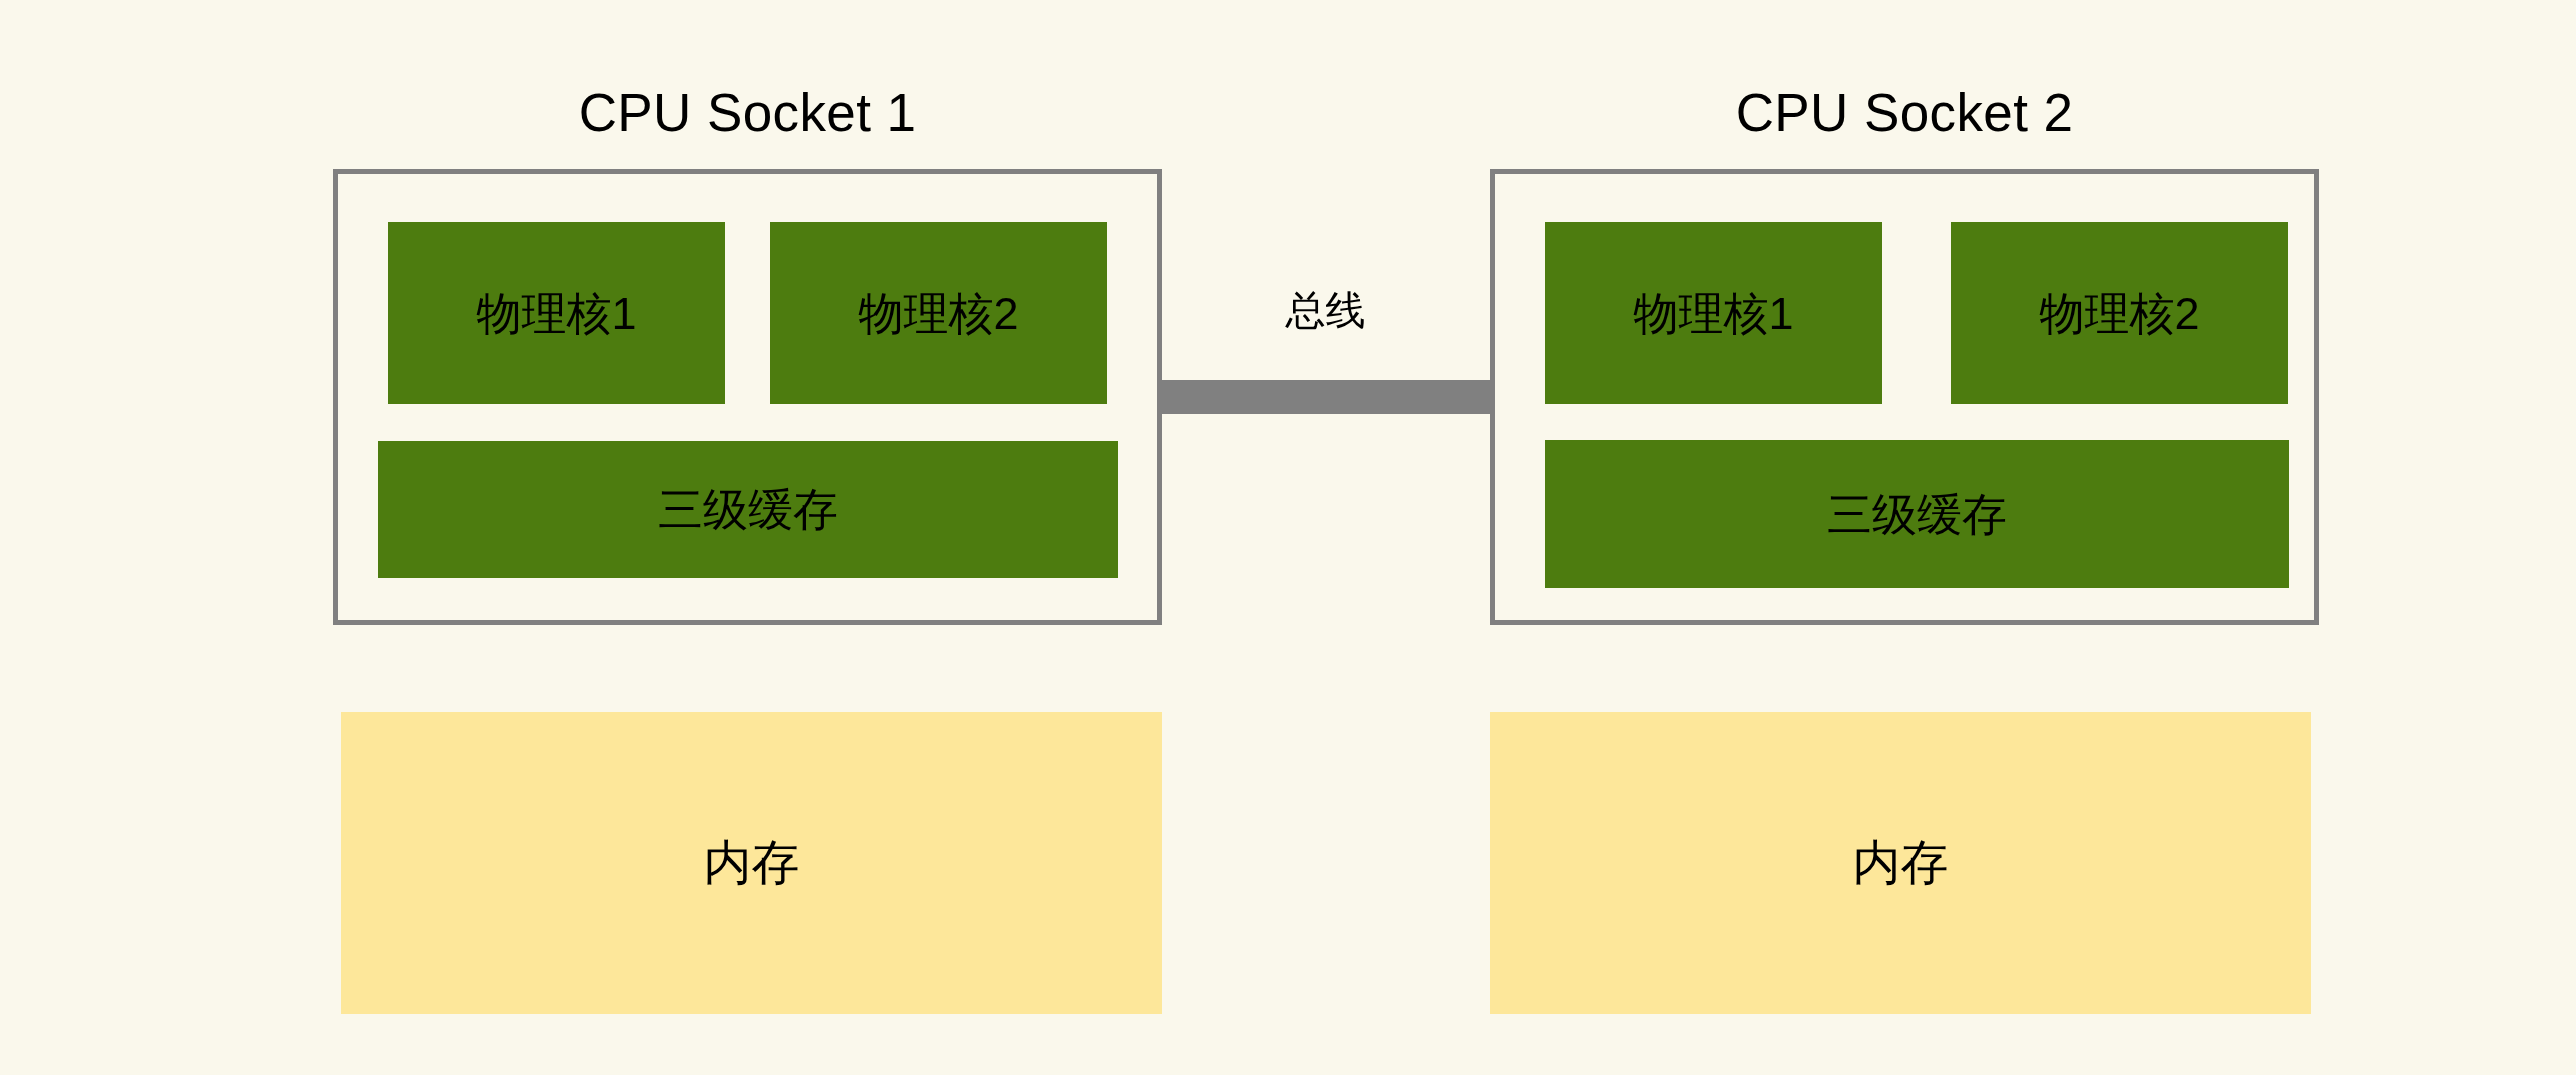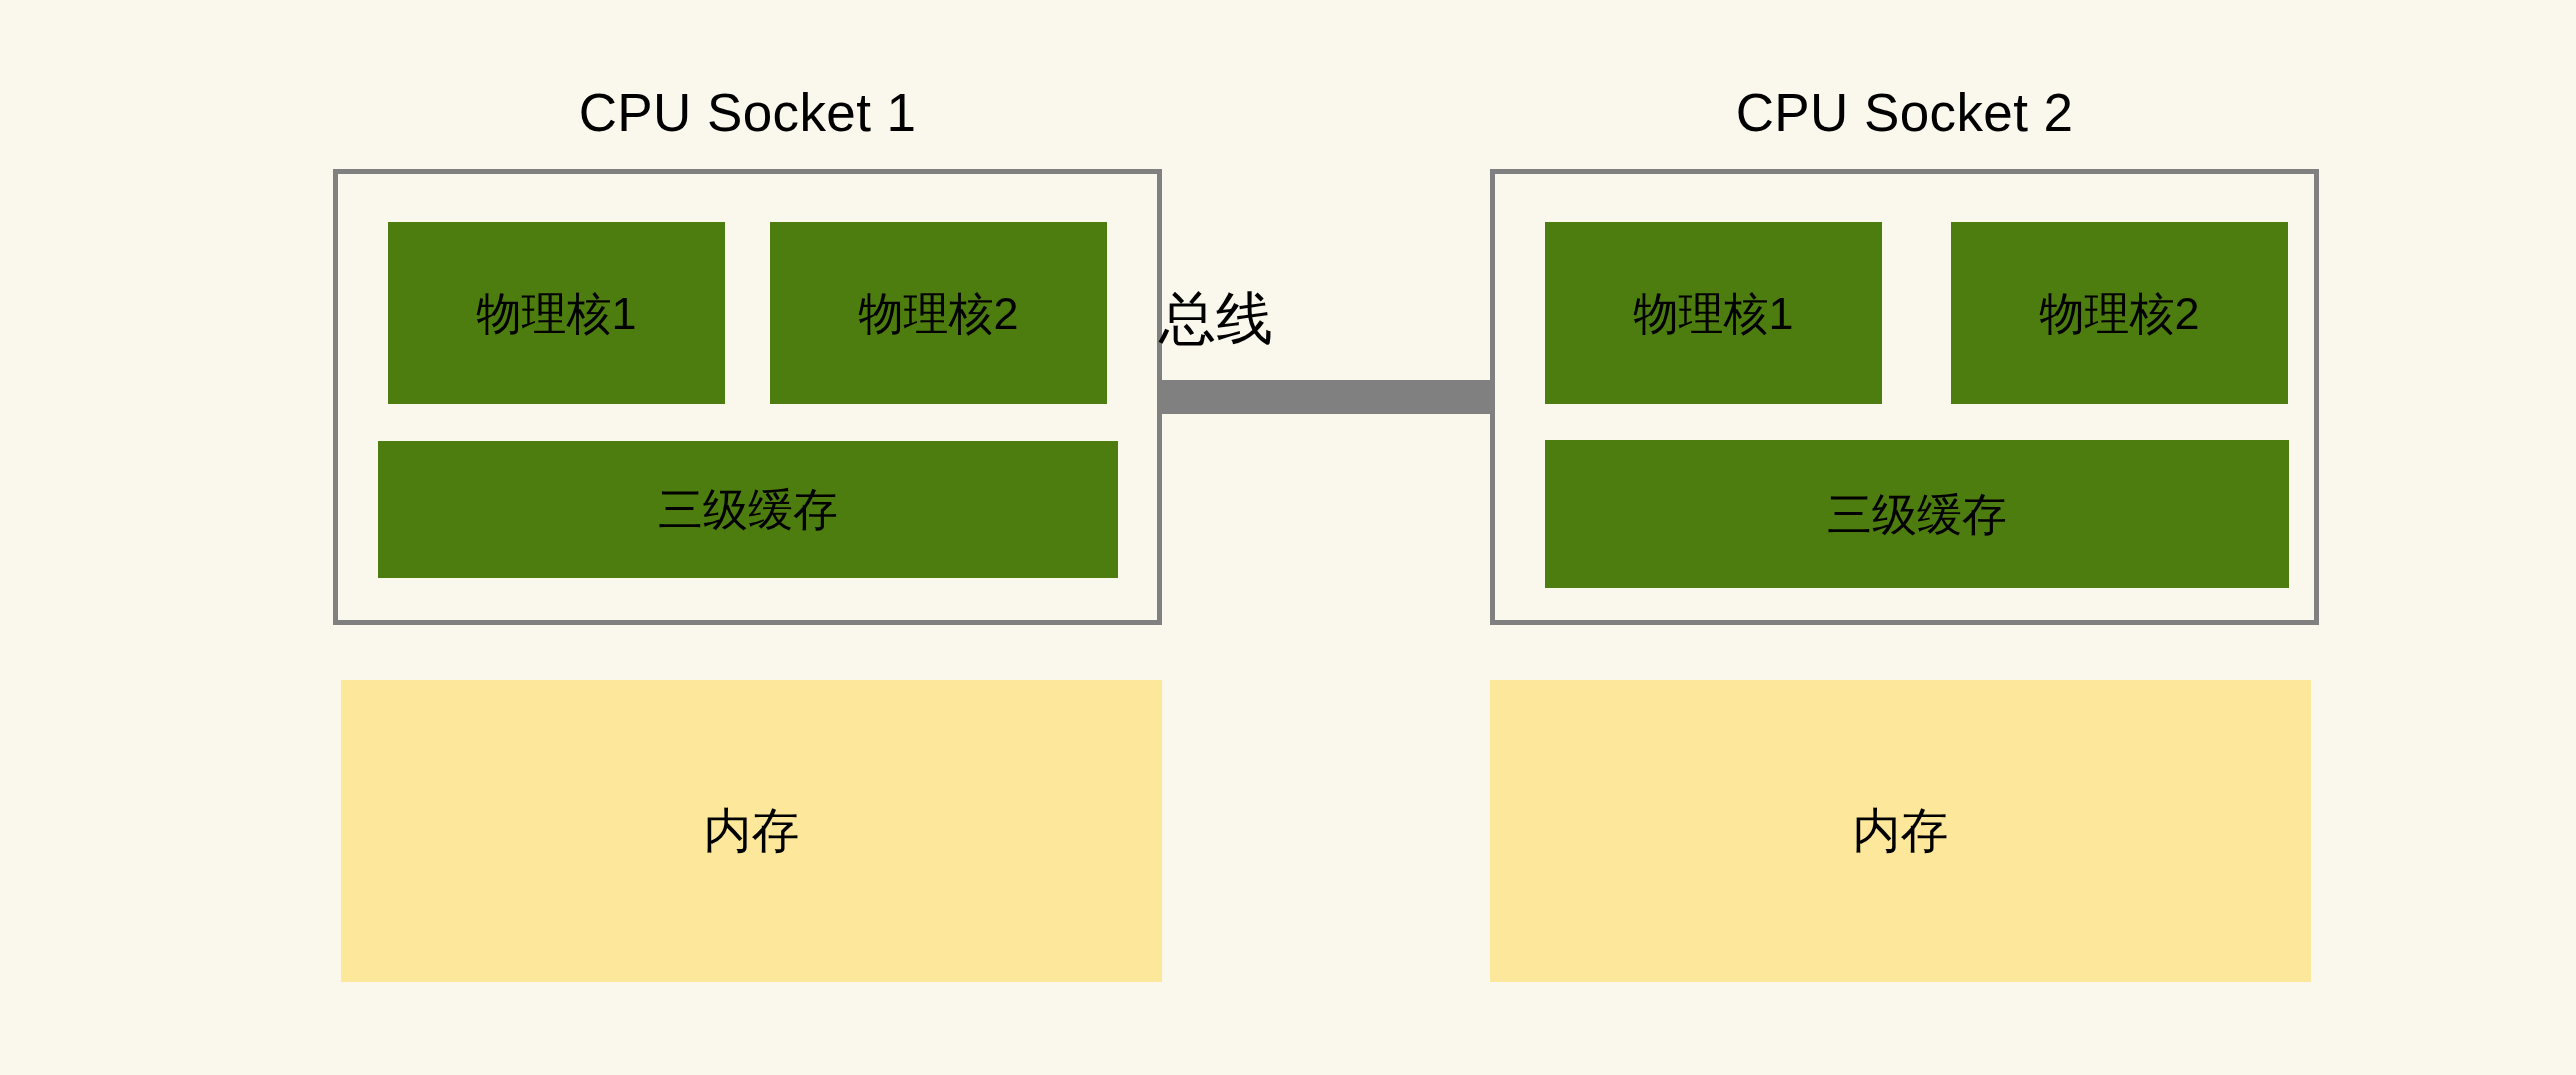--- a/index.html
+++ b/index.html
@@ -75,37 +75,39 @@
     top: 380px;
     width: 333px;
     height: 34px;
     background: #808080;
   }
   #bus-label {
     position: absolute;
     left: 1159px;
     top: 290px;
     width: 333px;
-    font-size: 57px;
+    text-align: center;
+    font-size: 40px;
     line-height: 1;
     color: #000000;
     white-space: nowrap;
   }
 
   
   .memory-block {
     position: absolute;
     background: #fde79a;
     display: flex;
     align-items: center;
     justify-content: center;
     color: #000000;
     font-size: 48px;
     line-height: 1;
     white-space: nowrap;
+    margin-top: 32px;
   }
   #memory-1 { left: 341px;  top: 680px; width: 821px; height: 302px; }
   #memory-2 { left: 1490px; top: 680px; width: 821px; height: 302px; }
 </style>
 </head>
 <body>
 
 <div class="canvas">
 
   <div class="socket-title" id="title-1">CPU Socket 1</div>

